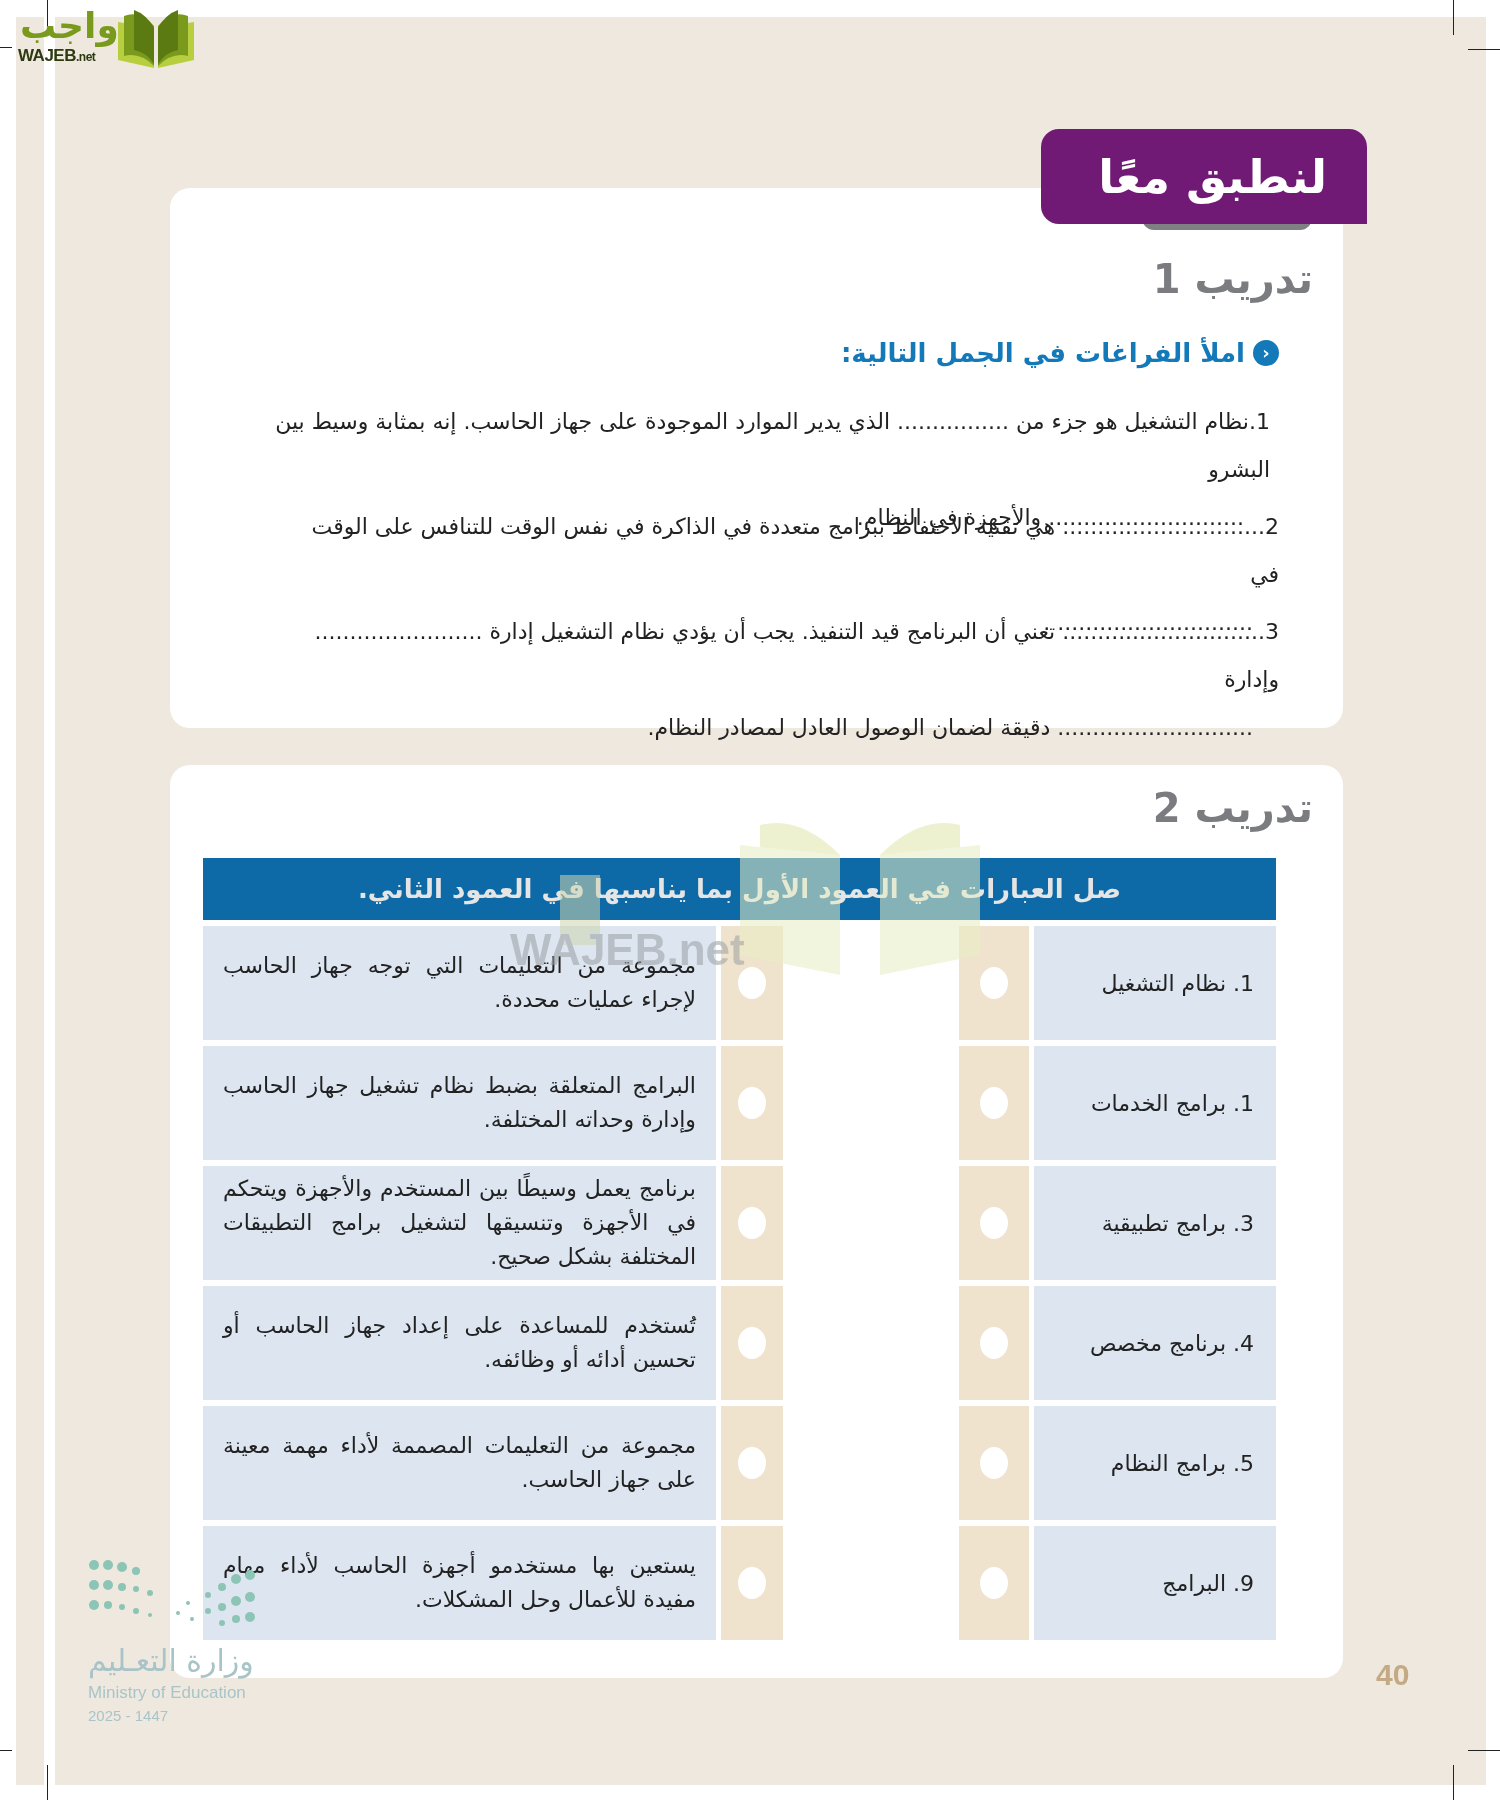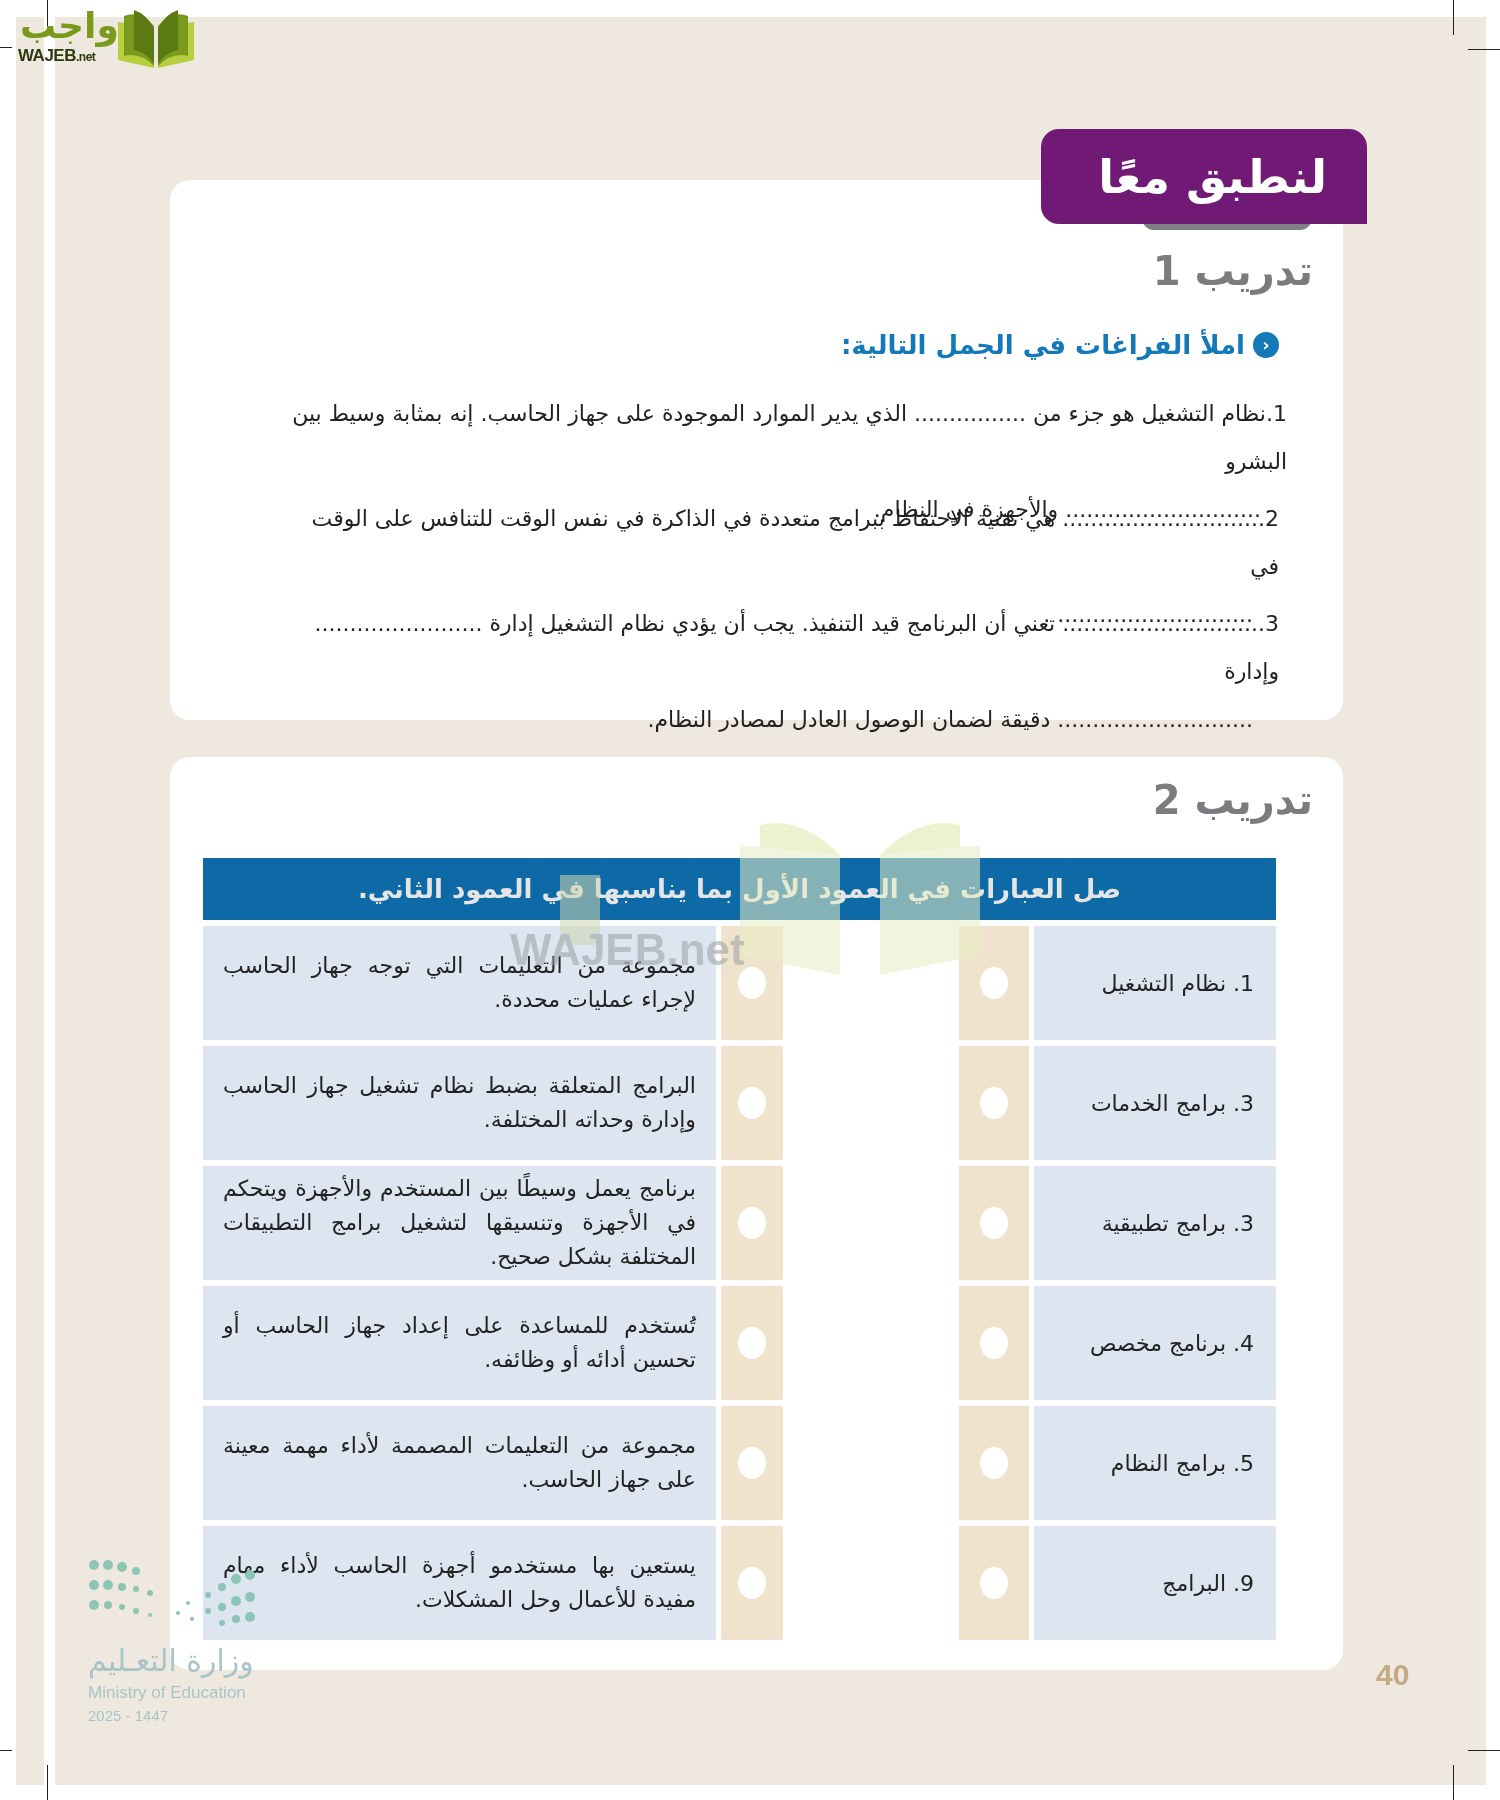--- a/index.html
+++ b/index.html
@@ -26,21 +26,21 @@
   }
   .logo-en {
     position:absolute; left:10px; top:42px; font-size:17px; font-weight:bold;
     color:#2d3a10; letter-spacing:-0.5px; font-family:"Liberation Sans", sans-serif;
   }
   .logo-en small { font-size:12px; }
   .logo-book { position:absolute; left:108px; top:4px; }
 
   
   .card {
-    position:absolute; background:#ffffff; border-radius:20px;
+    position:absolute; background:#ffffff; border-radius:20px;margin-top:8px;
   }
   .card1 { left:170px; top:180px; width:1173px; height:540px; }
   .card2 { left:170px; top:757px; width:1173px; height:913px; }
 
   .title-tab {
     position:absolute; left:1041px; top:129px; width:326px; height:95px;
     background:#701a75; border-radius:18px 18px 0 18px;
     display:flex; align-items:center; justify-content:flex-end;
     padding-right:40px; box-sizing:border-box;
   }
@@ -145,21 +145,21 @@
   </svg>
 </div>
 
 <div class="card card1">
   <div class="section-heading" style="top:68px; right:30px;">تدريب 1</div>
   <div class="instruction" style="top:150px; right:64px;">
     <span class="chev">‹</span>
     <span>املأ الفراغات في الجمل التالية:</span>
   </div>
 
-  <div class="question" style="top:210px; right:56px; width:1000px;">
+  <div class="question" style="top:210px; right:73px; width:1000px;">
     <div><span>1.</span><span>نظام التشغيل هو جزء من ................ الذي يدير الموارد الموجودة على جهاز الحاسب. إنه بمثابة وسيط بين البشرو</span></div>
     <div style="padding-right:26px;">............................ والأجهزة في النظام.</div>
   </div>
 
   <div class="question" style="top:315px; right:64px; width:1000px;">
     <div><span>2.</span><span>............................ هي تقنية الاحتفاظ ببرامج متعددة في الذاكرة في نفس الوقت للتنافس على الوقت في</span></div>
     <div style="padding-right:26px;">............................ .</div>
   </div>
 
   <div class="question" style="top:420px; right:64px; width:1000px;">
@@ -191,21 +191,21 @@
 </div>
 
 <div class="row" style="top:1046px;">
   <div class="cell-text">البرامج المتعلقة بضبط نظام تشغيل جهاز الحاسب وإدارة وحداته المختلفة.</div>
   <div class="dot-col dot-left">
       <div class="dot"></div>
     </div>
   <div class="dot-col dot-right">
       <div class="dot"></div>
     </div>
-  <div class="cell-label">3. برامج الخدمات</div>
+  <div class="cell-label">1. برامج الخدمات</div>
 </div>
 
 <div class="row" style="top:1166px;">
   <div class="cell-text">برنامج يعمل وسيطًا بين المستخدم والأجهزة ويتحكم في الأجهزة وتنسيقها لتشغيل برامج التطبيقات المختلفة بشكل صحيح.</div>
   <div class="dot-col dot-left">
       <div class="dot"></div>
     </div>
   <div class="dot-col dot-right">
       <div class="dot"></div>
     </div>

